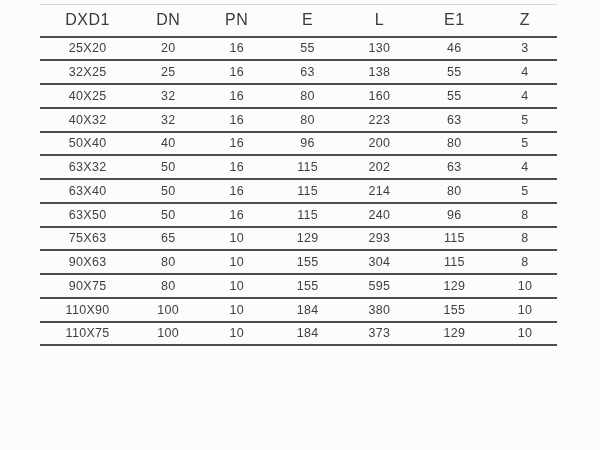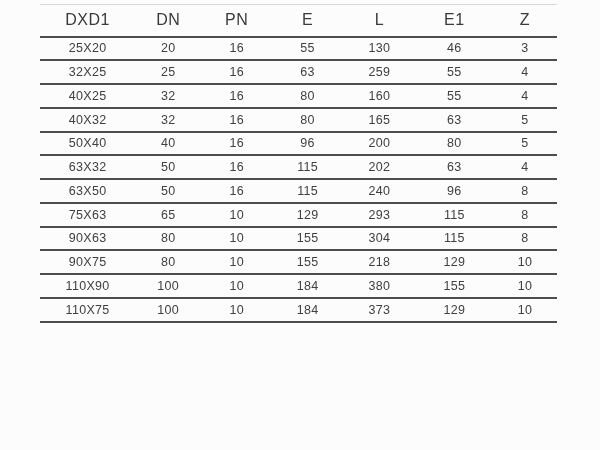--- a/index.html
+++ b/index.html
@@ -91,39 +91,39 @@
           <td>55</td>
           <td>130</td>
           <td>46</td>
           <td>3</td>
         </tr>
         <tr>
           <td>32X25</td>
           <td>25</td>
           <td>16</td>
           <td>63</td>
-          <td>259</td>
+          <td>138</td>
           <td>55</td>
           <td>4</td>
         </tr>
         <tr>
           <td>40X25</td>
           <td>32</td>
           <td>16</td>
           <td>80</td>
           <td>160</td>
           <td>55</td>
           <td>4</td>
         </tr>
         <tr>
           <td>40X32</td>
           <td>32</td>
           <td>16</td>
           <td>80</td>
-          <td>165</td>
+          <td>223</td>
           <td>63</td>
           <td>5</td>
         </tr>
         <tr>
           <td>50X40</td>
           <td>40</td>
           <td>16</td>
           <td>96</td>
           <td>200</td>
           <td>80</td>
@@ -132,20 +132,29 @@
         <tr>
           <td>63X32</td>
           <td>50</td>
           <td>16</td>
           <td>115</td>
           <td>202</td>
           <td>63</td>
           <td>4</td>
         </tr>
         <tr>
+          <td>63X40</td>
+          <td>50</td>
+          <td>16</td>
+          <td>115</td>
+          <td>214</td>
+          <td>80</td>
+          <td>5</td>
+        </tr>
+        <tr>
           <td>63X50</td>
           <td>50</td>
           <td>16</td>
           <td>115</td>
           <td>240</td>
           <td>96</td>
           <td>8</td>
         </tr>
         <tr>
           <td>75X63</td>
@@ -163,21 +172,21 @@
           <td>155</td>
           <td>304</td>
           <td>115</td>
           <td>8</td>
         </tr>
         <tr>
           <td>90X75</td>
           <td>80</td>
           <td>10</td>
           <td>155</td>
-          <td>218</td>
+          <td>595</td>
           <td>129</td>
           <td>10</td>
         </tr>
         <tr>
           <td>110X90</td>
           <td>100</td>
           <td>10</td>
           <td>184</td>
           <td>380</td>
           <td>155</td>

